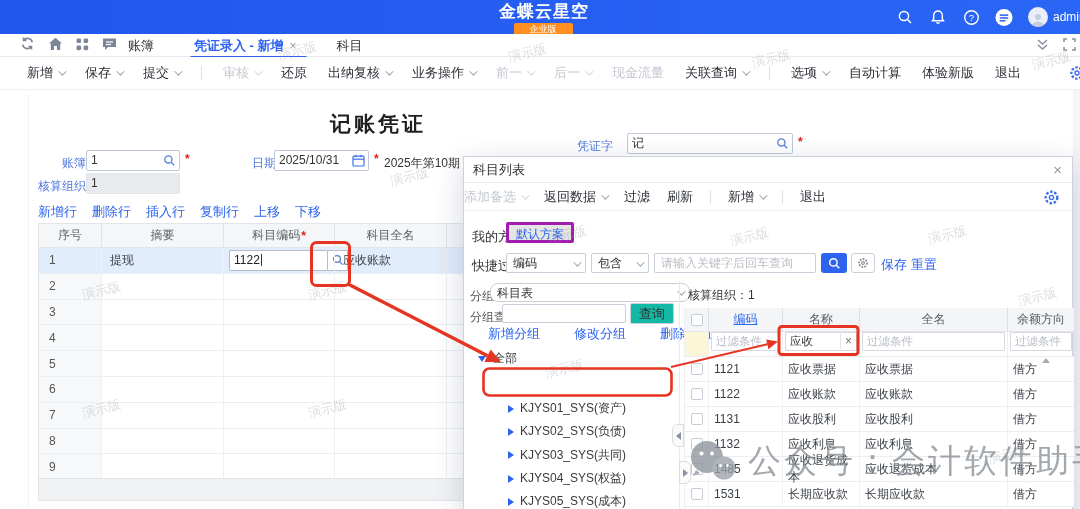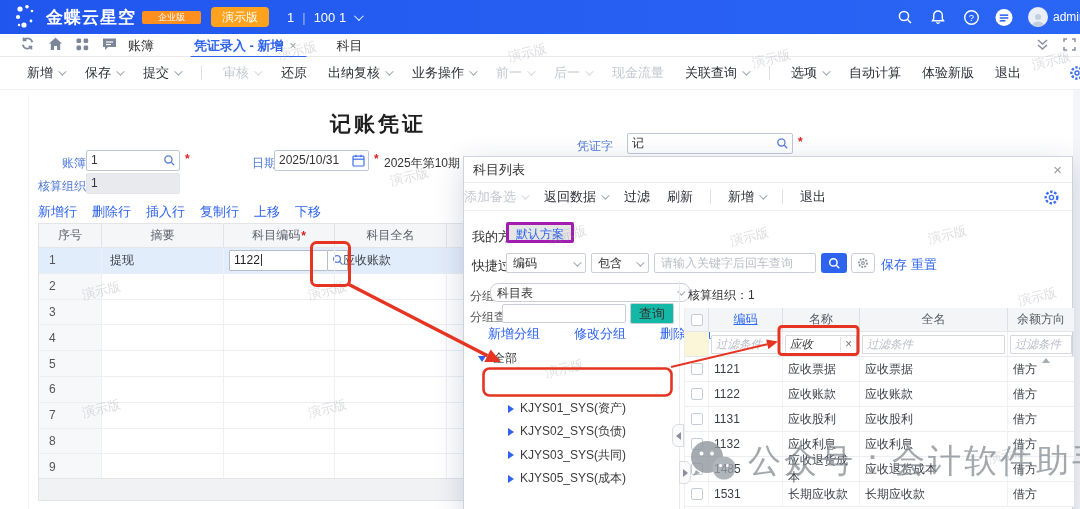--- a/index.html
+++ b/index.html
@@ -2,21 +2,21 @@
 <html><head>
 <meta charset="utf-8">
 <style>
   * { margin:0; padding:0; box-sizing:border-box; }
   html,body { background:#fff; }
   body { font-family:"Liberation Sans","DejaVu Sans",sans-serif; }
   #app { position:relative; width:1080px; height:509px; overflow:hidden; background:#fff; }
   .abs { position:absolute; }
 
   
-  .topbar { position:absolute; left:0; top:0; width:1080px; height:34px; background:linear-gradient(90deg,#2156ee,#2a66f6); display:flex; align-items:center; color:#fff; overflow:hidden; }
+  .topbar { position:absolute; left:0; top:0; width:1080px; height:34px; background:linear-gradient(90deg,#2156ee,#2a66f6); display:flex; align-items:center; color:#fff; overflow:hidden;flex-direction:column; }
   .logo-dots { margin-left:14px; }
   .brand { margin-left:8px; font-size:17px; letter-spacing:1px; white-space:nowrap; }
   .brand b { font-weight:700; }
   .edition { margin-left:6px; font-size:9px; background:#ff8f1f; border-radius:2px; padding:2px 16px; line-height:1; }
   .demo-btn { margin-left:10px; font-size:12px; background:#ffa21d; border-radius:4px; padding:4px 11px; line-height:1; }
   .orgsel { margin-left:18px; display:flex; align-items:center; font-size:13px; gap:8px; }
   .orgsel .bar { opacity:.55; }
   .chev-w { display:inline-block; width:7px; height:7px; border-right:1.6px solid #fff; border-bottom:1.6px solid #fff; transform:rotate(45deg) translateY(-2px); opacity:.9; }
   .top-icons { position:absolute; right:0; top:0; height:34px; display:flex; align-items:center; gap:15px; padding-right:0; }
   .tic { width:18px; height:18px; display:flex; align-items:center; justify-content:center; }
@@ -106,21 +106,21 @@
   .harr.l { border-top:4px solid transparent; border-bottom:4px solid transparent; border-right:5px solid #8a90a0; }
   .harr.r { border-top:4px solid transparent; border-bottom:4px solid transparent; border-left:5px solid #8a90a0; }
   .orgline { position:absolute; left:224px; top:130px; font-size:12px; color:#333; }
 
   
   .acct { position:absolute; left:220px; top:151px; width:390px; bottom:0; border-left:1px solid #eceef1; }
   .ahead { display:flex; height:24px; background:#f4f5f7; border-bottom:1px solid #e3e5e9; align-items:center; }
   .ahead .ac { font-size:12px; color:#555b64; display:flex; align-items:center; justify-content:center; border-left:1px solid #dcdfe5; height:100%; }
   .ahead .ac:first-child { border-left:none; }
   .afilter { display:flex; height:25px; border-bottom:1px solid #e7e9ed; }
-  .afilter .ac { border-left:1px solid #eef0f3; display:flex; align-items:center; padding:0 2px;font-style:italic; }
+  .afilter .ac { border-left:1px solid #eef0f3; display:flex; padding:0 2px; }
   .afilter .ac:first-child { background:#fcf6d8; border-left:none; }
   .fin { height:19px; width:100%; border:1px solid #d5d8de; border-radius:1px; background:#fff; font-size:11.5px; line-height:17px; padding:0 4px; color:#b9bdc6; display:flex; align-items:center; }
   .fin.val { color:#333; justify-content:space-between; }
   .fin .xbox { color:#777; font-size:12px; border-left:1px solid #e0e3e8; padding-left:4px; margin-left:3px; line-height:15px; }
   .arow { display:flex; height:25px; border-bottom:1px solid #edeef1; background:#fff; }
   .arow .ac { border-left:1px solid #f0f1f4; display:flex; align-items:center; font-size:12px; color:#3a3f47; padding-left:5px; }
   .arow .ac:first-child { border-left:none; justify-content:center; padding-left:0; }
   .a0{width:23px;} .a1{width:74px;} .a2{width:77px;} .a3{width:148px;} .a4{flex:1;}
   .codeblue { color:#2f54eb; }
   .cb { width:12px; height:12px; border:1px solid #c6ccd6; border-radius:2px; background:#fff; }
@@ -551,20 +551,24 @@
         <div class="tree-kid">
           <span class="tri-right"></span>
           <span>KJYS02_SYS(负债)</span>
         </div>
         <div class="tree-kid">
           <span class="tri-right"></span>
           <span>KJYS03_SYS(共同)</span>
         </div>
         <div class="tree-kid">
           <span class="tri-right"></span>
+          <span>KJYS04_SYS(权益)</span>
+        </div>
+        <div class="tree-kid">
+          <span class="tri-right"></span>
           <span>KJYS05_SYS(成本)</span>
         </div>
       </div>
 
     <div class="pdivider"></div>
     <div class="handle h-left">
         <span class="harr l"></span>
       </div>
     <div class="handle h-right">
         <span class="harr r"></span>

